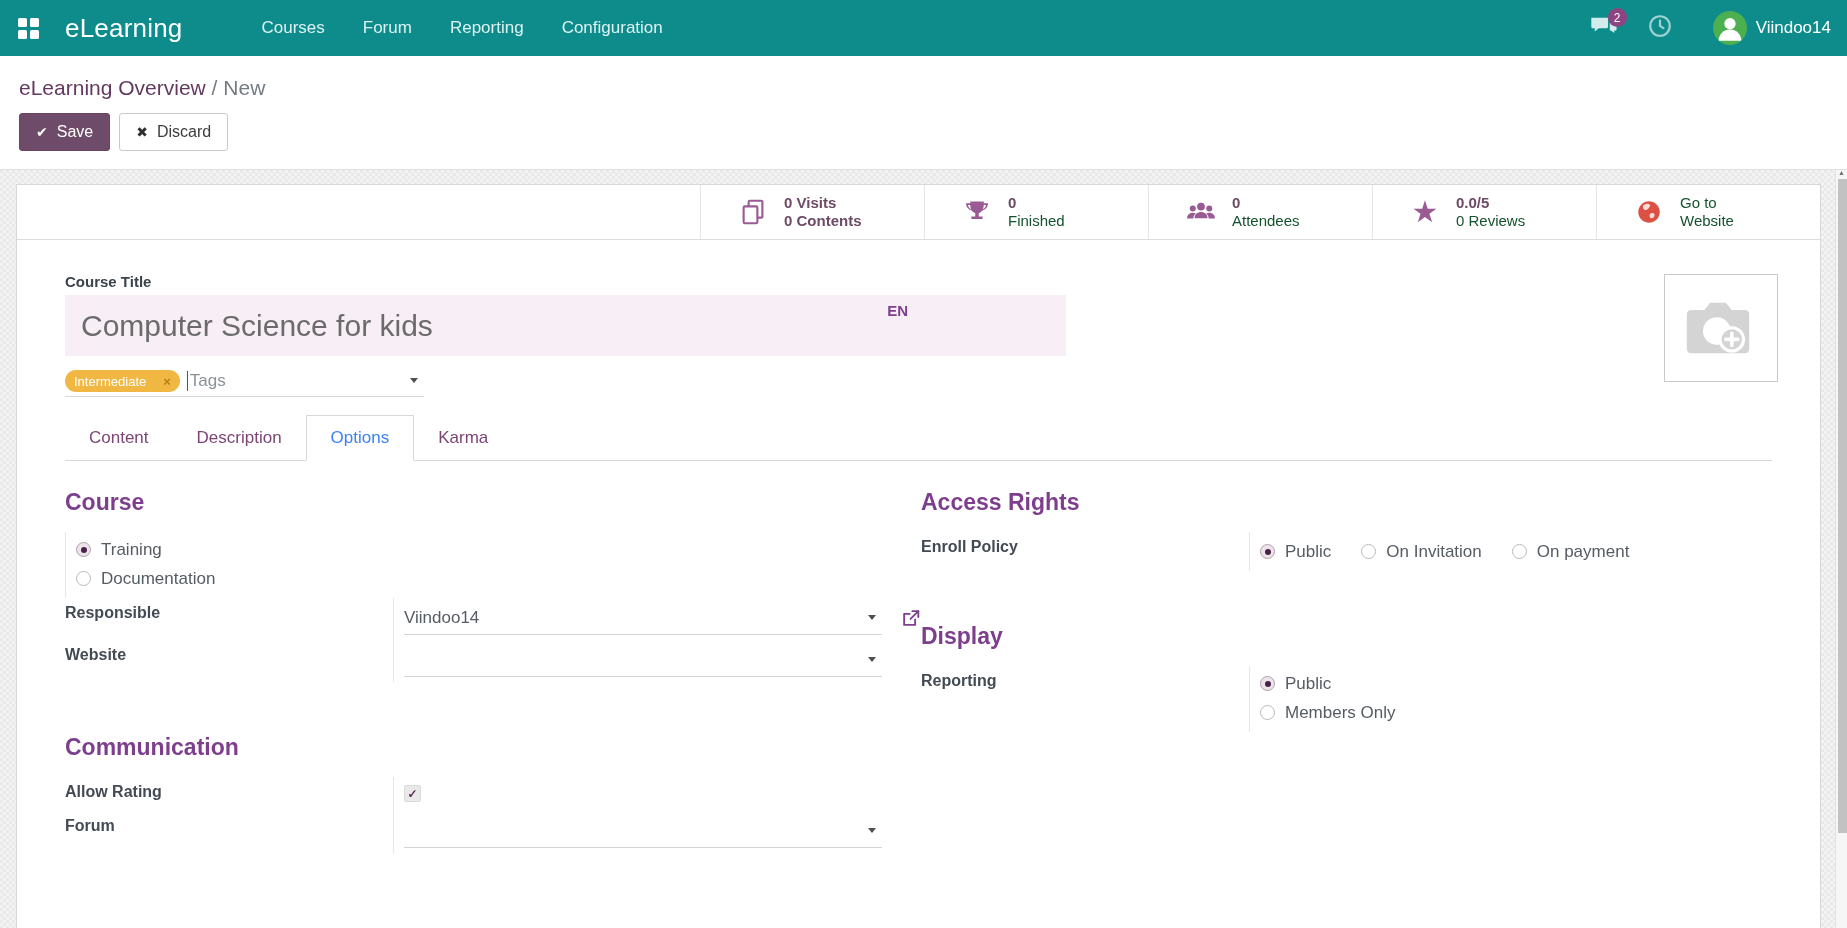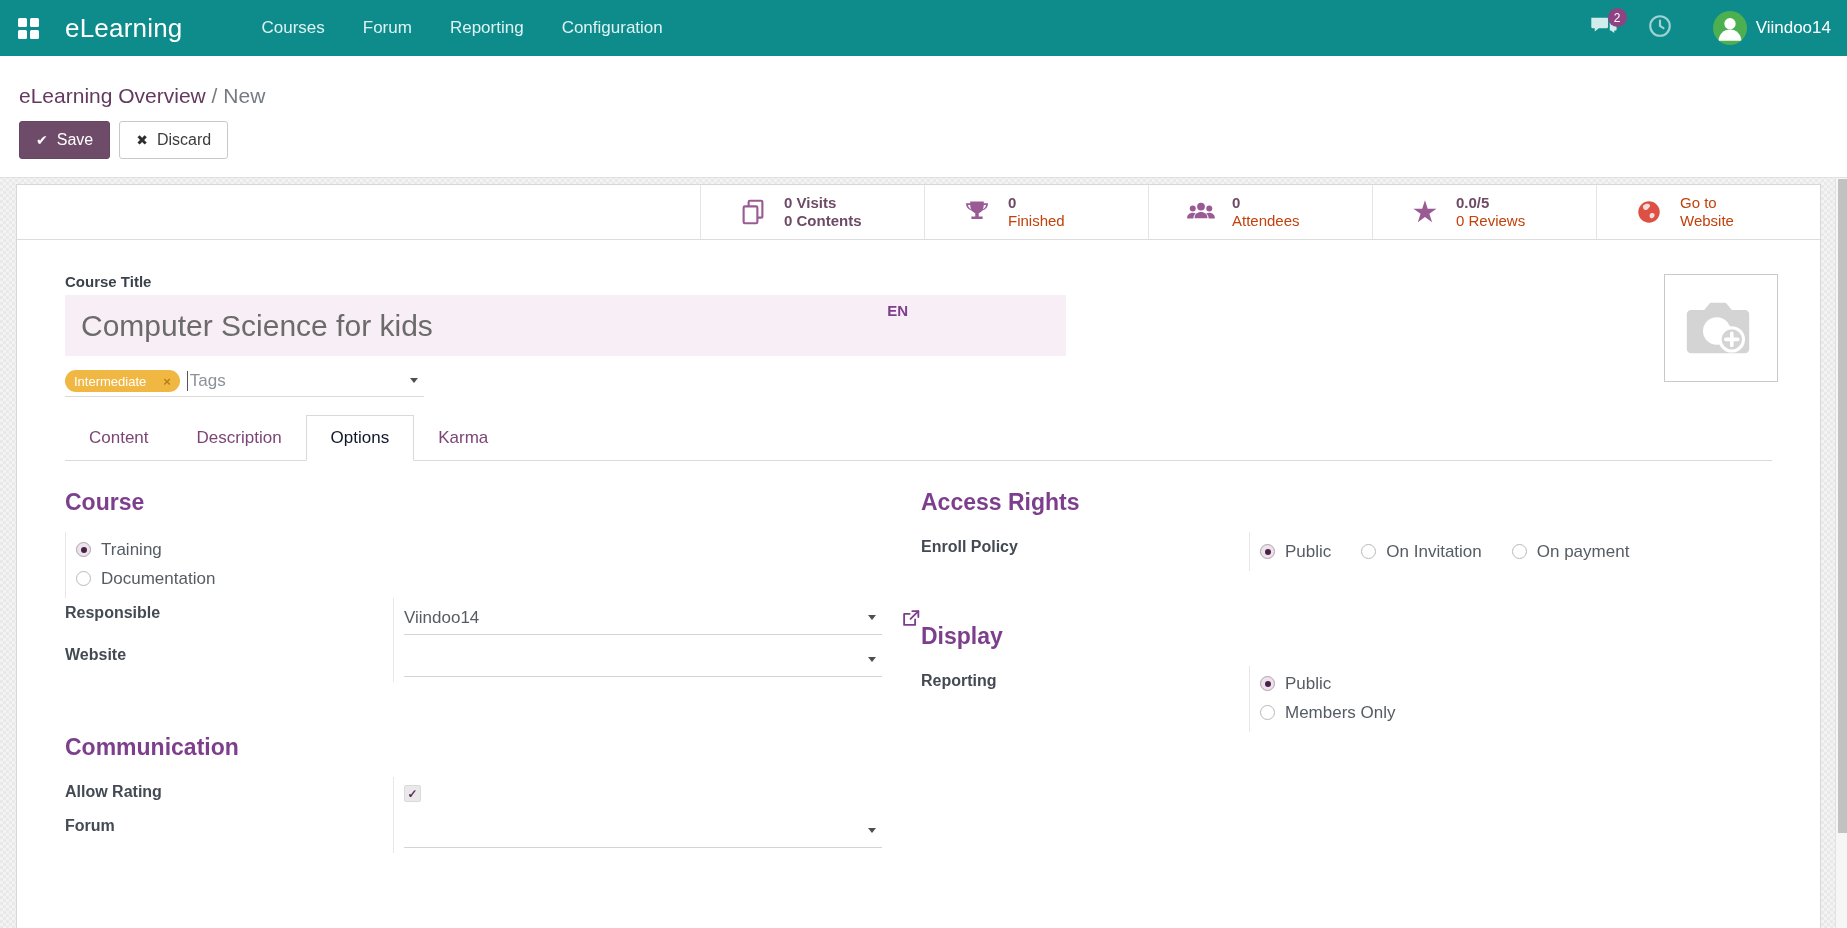--- a/index.html
+++ b/index.html
@@ -21,21 +21,21 @@
   .nav-right{margin-left:auto;display:flex;align-items:center;padding-right:16px;}
   .chat-wrap{position:relative;cursor:pointer;width:34px;height:30px;}
   .badge{position:absolute;top:-5px;right:-4px;min-width:19px;height:19px;border-radius:10px;
     background:#8e4483;color:#fff;font-size:12px;display:flex;align-items:center;justify-content:center;padding:0 4px;}
   .clock-wrap{margin-left:24px;cursor:pointer;display:flex;}
   .avatar{width:34px;height:34px;border-radius:50%;background:#4caf50;margin-left:40px;
     display:flex;align-items:center;justify-content:center;overflow:hidden;cursor:pointer;}
   .username{margin-left:9px;font-size:17px;cursor:pointer;}
 
   
-  .control-panel{position:absolute;top:68px;left:0;width:100%;height:110px;background:#fff;
+  .control-panel{position:absolute;top:60px;left:0;width:100%;height:110px;background:#fff;
     border-bottom:1px solid #e0e0e0;padding-left:19px;z-index:20;}
   .breadcrumb{margin-top:16px;font-size:21px;}
   .crumb-link{color:#64395f;cursor:pointer;}
   .crumb-sep,.crumb-current{color:#737b83;}
   .action-buttons{margin-top:13px;display:flex;gap:9px;}
   .btn{height:38px;font-size:16px;padding:0 16px;border-radius:3px;border:1px solid;
     display:flex;align-items:center;gap:9px;cursor:pointer;}
   .btn-save{background:#6e4b69;border-color:#66455f;color:#fff;}
   .btn-save .ic{font-size:14px;}
   .btn-discard{background:#fff;border-color:#c9c9c9;color:#3c3c3c;}
@@ -51,21 +51,21 @@
     padding:17px 14px 0 16px;}
   .sheet{background:#fff;border:1px solid #d8d8d8;min-height:860px;position:relative;}
 
   
   .statbar{height:55px;border-bottom:1px solid #dcdcdc;display:flex;justify-content:flex-end;}
   .stat-btn{width:224px;border-left:1px solid #e4e4e4;display:flex;align-items:center;
     padding-left:36px;gap:15px;cursor:pointer;background:#fff;}
   .stat-icon{display:flex;align-items:center;justify-content:center;width:32px;}
   .stat-text{line-height:1.22;font-size:15px;}
   .sl-purple{color:#6d4a66;font-weight:bold;}
-  .sl-gray{color:#c2410c;}
+  .sl-gray{color:#14532d;}
   .star-glyph{font-size:30px;color:#9a5b94;line-height:1;}
 
   
   .sheet-body{padding:0 48px 40px 48px;}
   .title-label{margin-top:33px;font-size:15px;font-weight:bold;color:#3b424b;}
   .title-wrap{position:relative;width:854px;margin-top:5px;}
   .title-input{width:1001px;height:61px;background:#f8eef6;border:none;outline:none;
     font-family:"Liberation Sans",sans-serif;font-size:30px;color:#6b6b6b;padding:0 16px;}
   .lang-badge{position:absolute;top:7px;right:11px;font-size:15px;font-weight:bold;color:#7d3f8d;cursor:pointer;}
 
@@ -77,21 +77,21 @@
   .tags-caret-pos{position:absolute;right:6px;top:12px;}
   .text-cursor{width:1px;height:20px;background:#555;margin-left:7px;}
   .tags-ph{color:#8a9299;font-size:17px;margin-left:2px;}
 
   .caret{width:0;height:0;border-left:4.5px solid transparent;border-right:4.5px solid transparent;
     border-top:5.5px solid #4f4f4f;}
 
   
   .tabs{margin-top:18px;display:flex;border-bottom:1px solid #d9d9d9;height:46px;align-items:flex-end;}
   .tab{font-size:17px;color:#7c4576;padding:12px 24px;cursor:pointer;}
-  .tab.active{color:#0f172a;background:#fff;border:1px solid #d9d9d9;border-bottom:1px solid #fff;
+  .tab.active{color:#3b82f6;background:#fff;border:1px solid #d9d9d9;border-bottom:1px solid #fff;
     margin-bottom:-1px;}
 
   
   .columns{display:grid;grid-template-columns:836px 1fr;column-gap:20px;margin-top:28px;}
   h2.sec{font-size:23px;color:#7d3f8d;font-weight:bold;margin:0 0 16px 0;}
   h2.sec.mt{margin-top:52px;}
   .o-row{display:flex;align-items:stretch;}
   .o-label{width:328px;flex:none;font-size:16px;font-weight:bold;color:#434a53;padding-top:6px;}
   .o-value{flex:1;border-left:1px solid #e7e7e7;padding:3px 0 5px 10px;min-height:34px;}
   .opt{display:flex;align-items:center;gap:10px;font-size:17px;color:#565c63;height:29px;cursor:pointer;}

